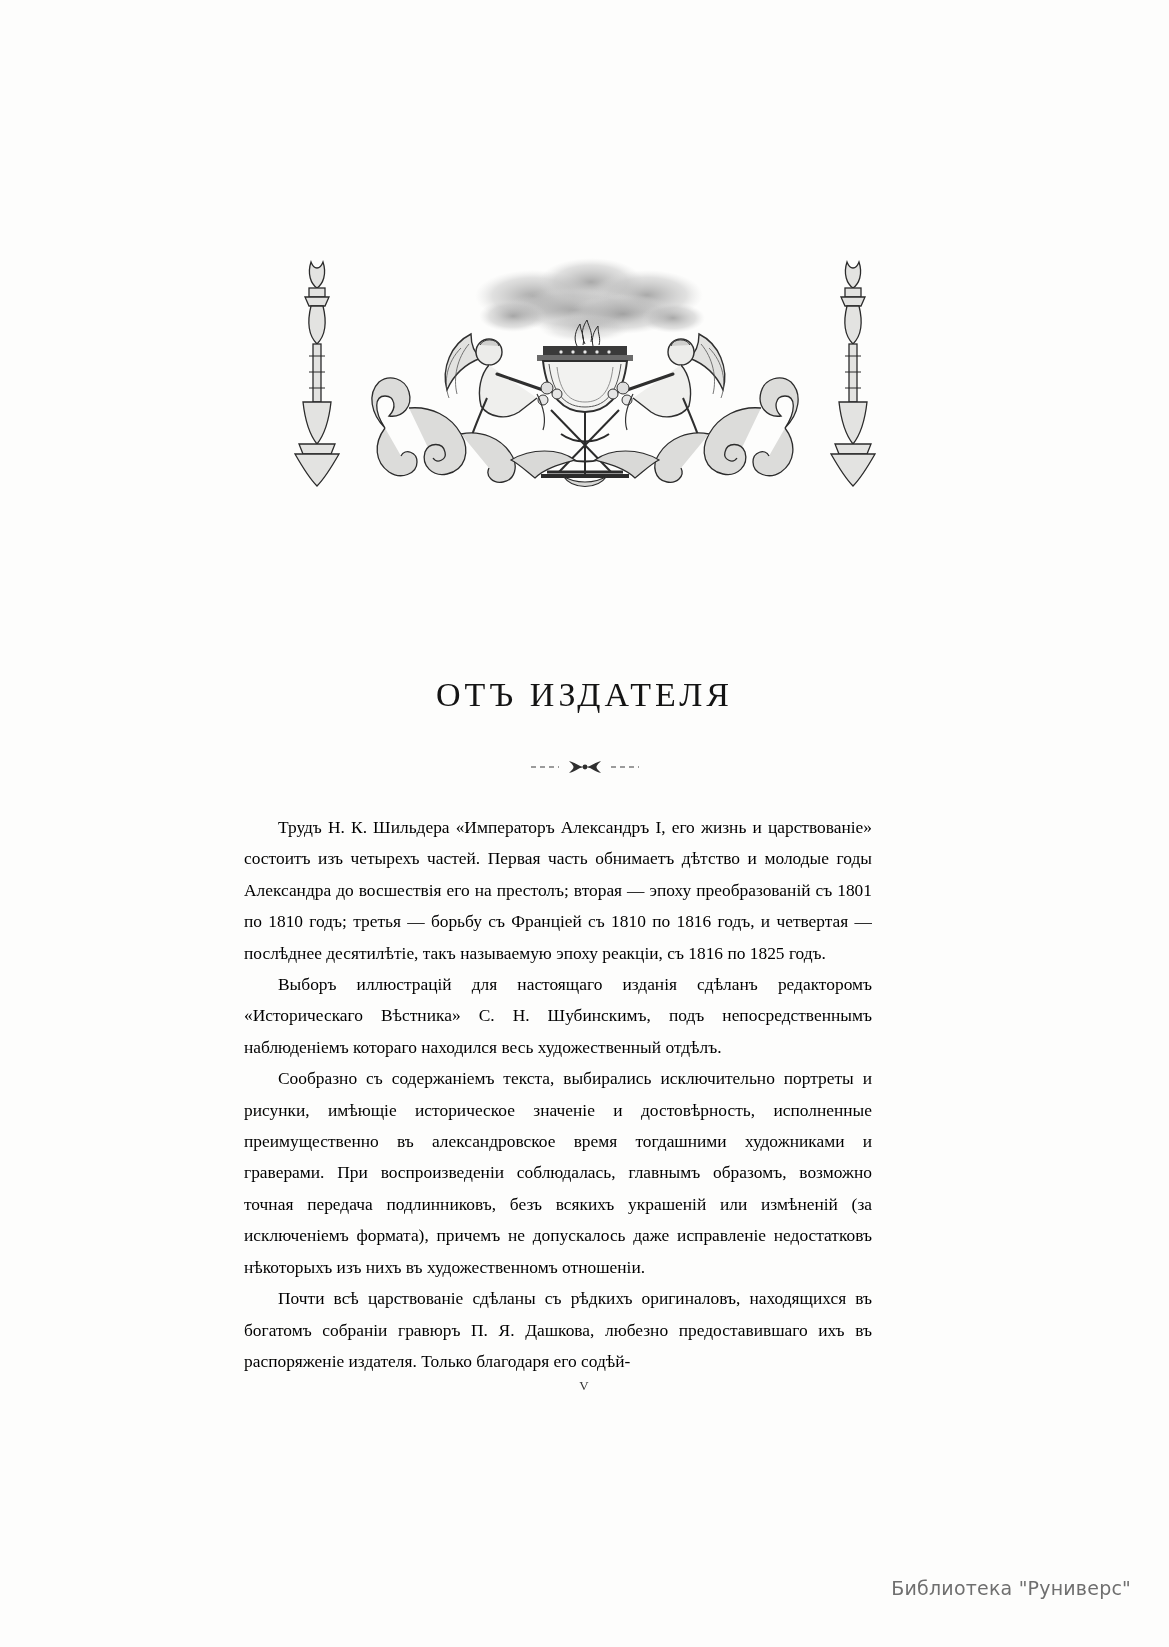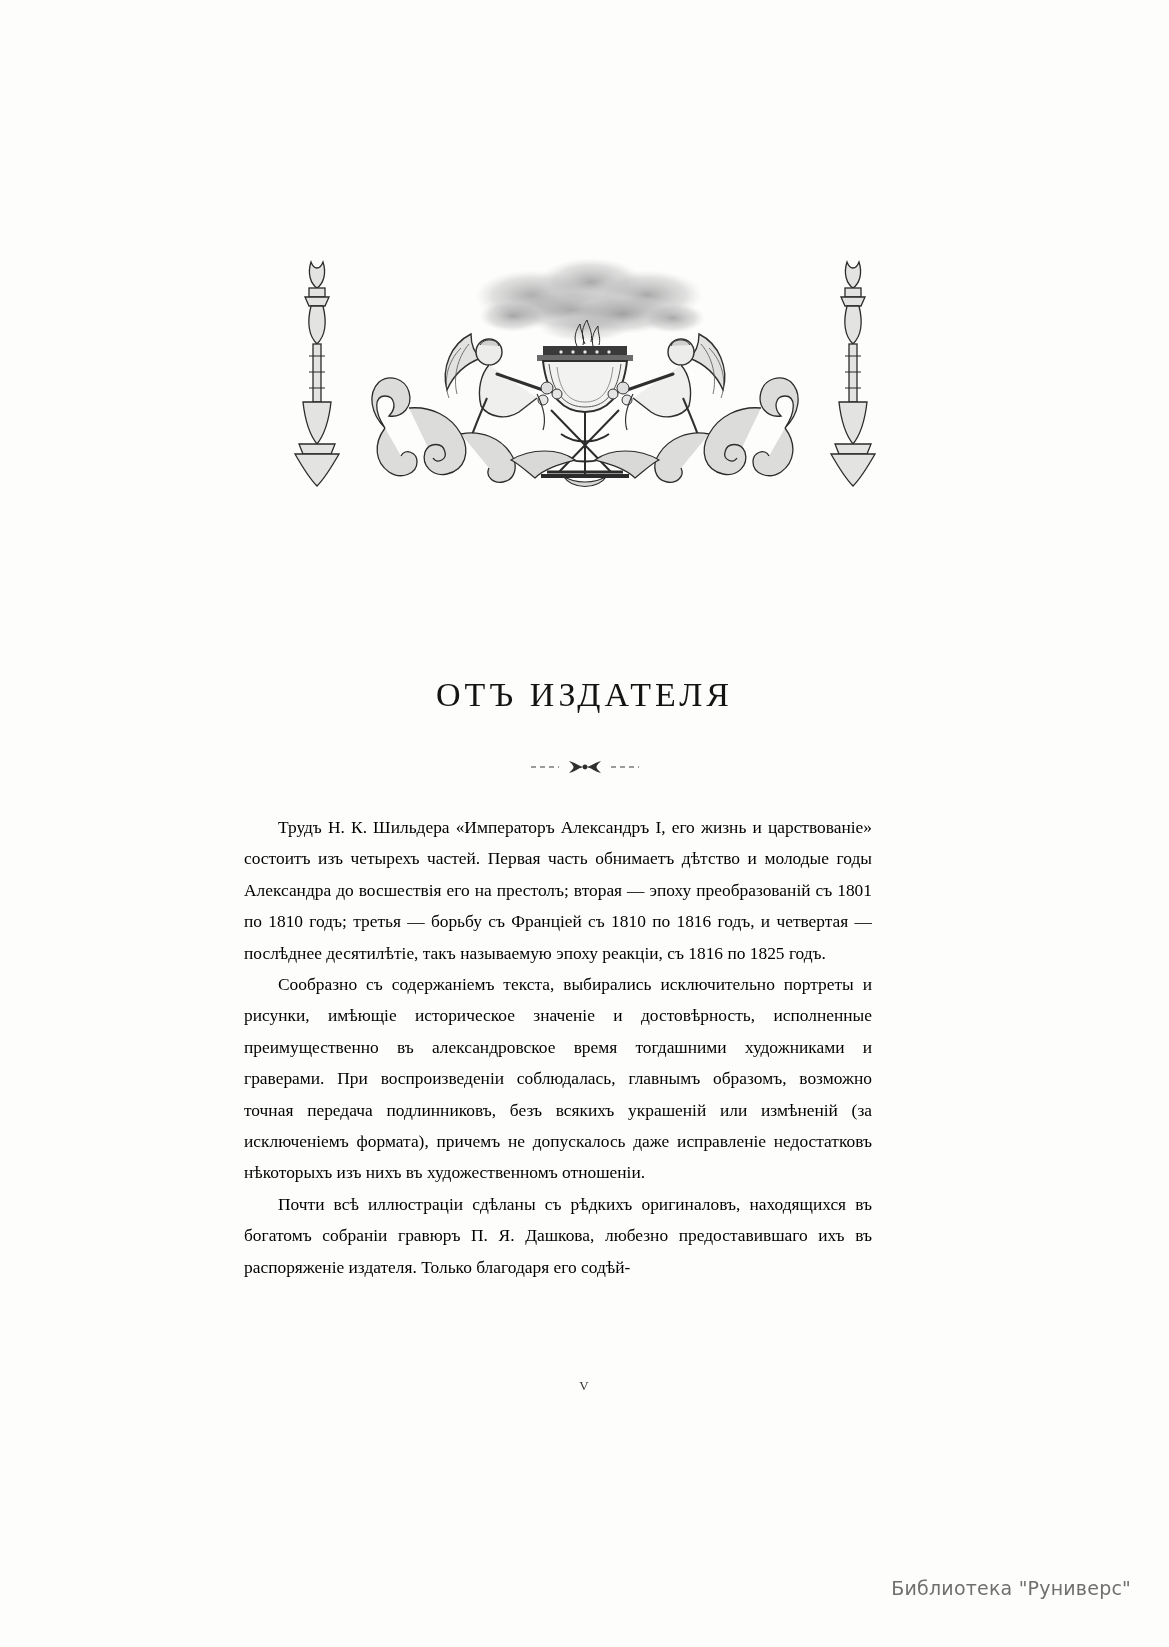--- a/index.html
+++ b/index.html
@@ -242,20 +242,21 @@
     <svg viewBox="0 0 120 24" xmlns="http://www.w3.org/2000/svg">
       <path d="M6 12 L34 12" stroke="#3a3a3a" stroke-width="1.2" stroke-dasharray="5 4"></path>
       <path d="M86 12 L114 12" stroke="#3a3a3a" stroke-width="1.2" stroke-dasharray="5 4"></path>
       <path d="M44 6 C52 8 54 12 60 12 C66 12 68 8 76 6 C70 12 70 12 76 18 C68 16 66 12 60 12 C54 12 52 16 44 18 C50 12 50 12 44 6 Z" fill="#2f2f2f"></path>
       <circle cx="60" cy="12" r="2.4" fill="#2f2f2f"></circle>
     </svg>
   </div>
 
   <div class="body-text">
     <p>Трудъ Н. К. Шильдера «Императоръ Александръ I, его жизнь и царствованіе» состоитъ изъ четырехъ частей. Первая часть обнимаетъ дѣтство и молодые годы Александра до восшествія его на престолъ; вторая — эпоху преобразованій съ 1801 по 1810 годъ; третья — борьбу съ Франціей съ 1810 по 1816 годъ, и четвертая — послѣднее десятилѣтіе, такъ называемую эпоху реакціи, съ 1816 по 1825 годъ.</p>
+    <p>Выборъ иллюстрацій для настоящаго изданія сдѣланъ редакторомъ «Историческаго Вѣстника» С. Н. Шубинскимъ, подъ непосредственнымъ наблюденіемъ котораго находился весь художественный отдѣлъ.</p>
     <p>Сообразно съ содержаніемъ текста, выбирались исключительно портреты и рисунки, имѣющіе историческое значеніе и достовѣрность, исполненные преимущественно въ александровское время тогдашними художниками и граверами. При воспроизведеніи соблюдалась, главнымъ образомъ, возможно точная передача подлинниковъ, безъ всякихъ украшеній или измѣненій (за исключеніемъ формата), причемъ не допускалось даже исправленіе недостатковъ нѣкоторыхъ изъ нихъ въ художественномъ отношеніи.</p>
-    <p>Почти всѣ иллюстраціи сдѣланы съ рѣдкихъ оригиналовъ, находящихся въ богатомъ собраніи гравюръ П. Я. Дашкова, любезно предоставившаго ихъ въ распоряженіе издателя. Только благодаря его содѣй-</p>
+    <p>Почти всѣ царствованіе сдѣланы съ рѣдкихъ оригиналовъ, находящихся въ богатомъ собраніи гравюръ П. Я. Дашкова, любезно предоставившаго ихъ въ распоряженіе издателя. Только благодаря его содѣй-</p>
   </div>
 
   <div class="folio">V</div>
 
   <div class="watermark">Библиотека "Руниверс"</div>
 </div>
 
 </body></html>

